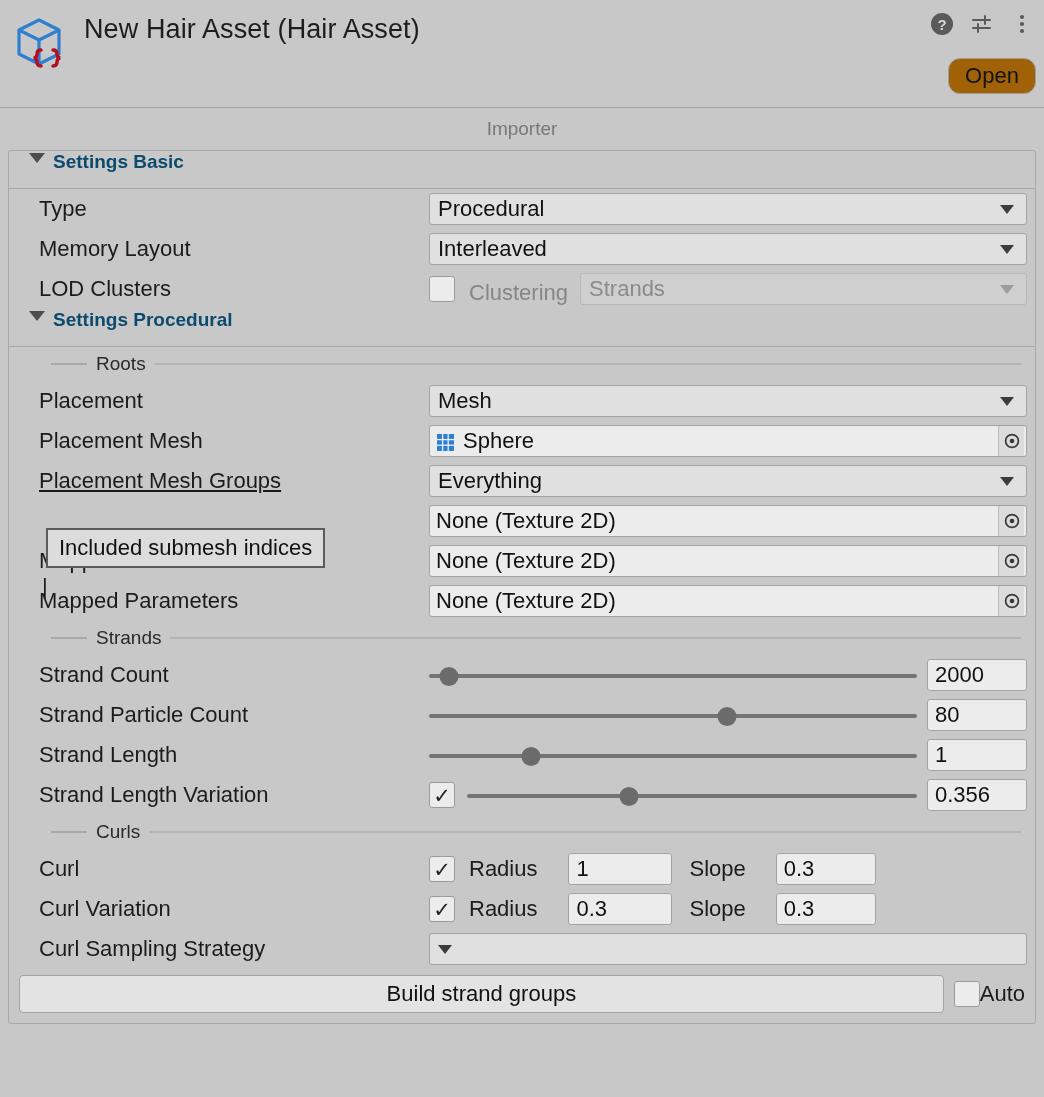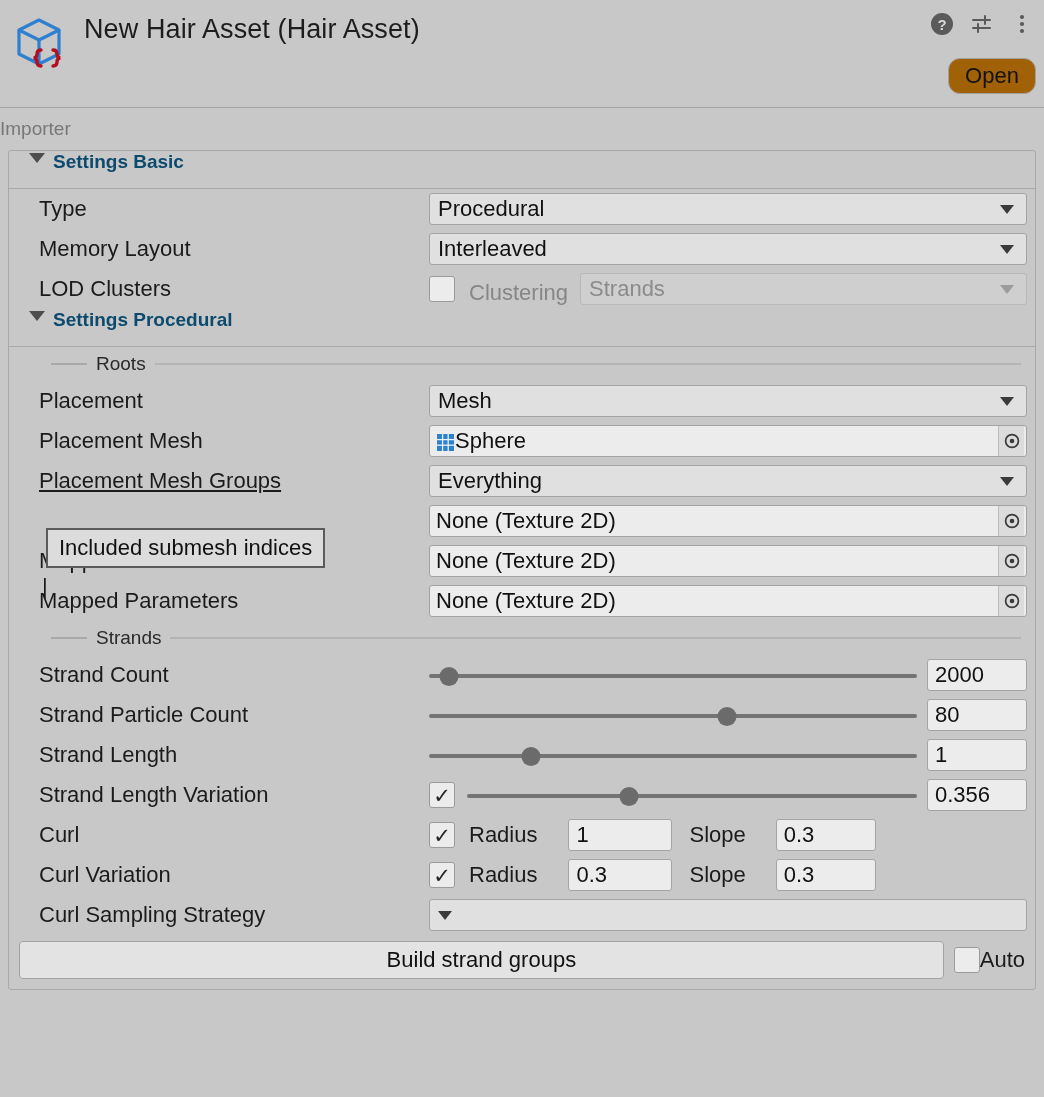--- a/index.html
+++ b/index.html
@@ -32,21 +32,21 @@
     position: absolute; right: 8px; top: 58px;
     min-width: 88px; height: 36px; padding: 0 14px;
     background: #a16207; border: 1px solid #a0a0a0; border-radius: 12px;
     font-size: 22px; color: #121212; cursor: pointer;
     display: flex; align-items: center; justify-content: center;
     font-family: "Liberation Sans", sans-serif;
   }
 
   
   .importer-bar {
-    height: 42px; display: flex; align-items: center; 
+    height: 42px; display: flex; align-items: center; justify-content: center;
     background: #c8c8c8;
   }
   .importer-label { font-size: 19px; color: #787878; }
 
   
   .inspector {
     margin: 0 8px;
     background: #c8c8c8;
     border: 1px solid #a8a8a8;
     border-radius: 3px;
@@ -103,21 +103,21 @@
   }
   .dropdown.disabled { background: #cfcfcf; border-color: #b8b8b8; color: #8b8b8b; }
   .dropdown.disabled .caret { border-top-color: #9c9c9c; }
 
   .objfield {
     flex: 1; height: 32px;
     background: #ececec; border: 1px solid #a3a3a3; border-radius: 3px;
     display: flex; align-items: center; padding: 0 2px 0 6px;
     font-size: 22px; color: #111; cursor: pointer;
   }
-  .objfield .otext { flex: 1; white-space: nowrap; display: flex; align-items: center; gap: 0; }
+  .objfield .otext { flex: 1; white-space: nowrap; display: flex; align-items: center; gap: 8px; }
   .picker {
     width: 26px; height: 30px; flex: none;
     display: flex; align-items: center; justify-content: center;
     background: #dcdcdc; border-left: 1px solid #bdbdbd;
   }
   .mesh-glyph { width: 19px; height: 19px; flex: none; }
 
   .numfield {
     width: 100px; height: 32px; flex: none;
     background: #ececec; border: 1px solid #a3a3a3; border-radius: 3px;
@@ -416,20 +416,25 @@
       </div>
       <div class="slider" style="margin-left:12px;">
         <div class="track"></div>
         <div class="knob" style="left: 36%;"></div>
       </div>
       <div class="numfield" style="margin-left:10px;">
         <span>0.356</span>
       </div>
     </div>
 
+    <div class="section-head">
+      <span class="rule-left"></span>
+      <span class="title">Curls</span>
+      <span class="rule-right"></span>
+    </div>
 
     <div class="row">
       <div class="label">Curl</div>
       <div class="checkbox">
         <span class="tick">✓</span>
       </div>
       <span class="inline-label" style="margin-left:14px;">Radius</span>
       <div class="numfield wide" style="margin-left:31px;">
         <span>1</span>
       </div>

